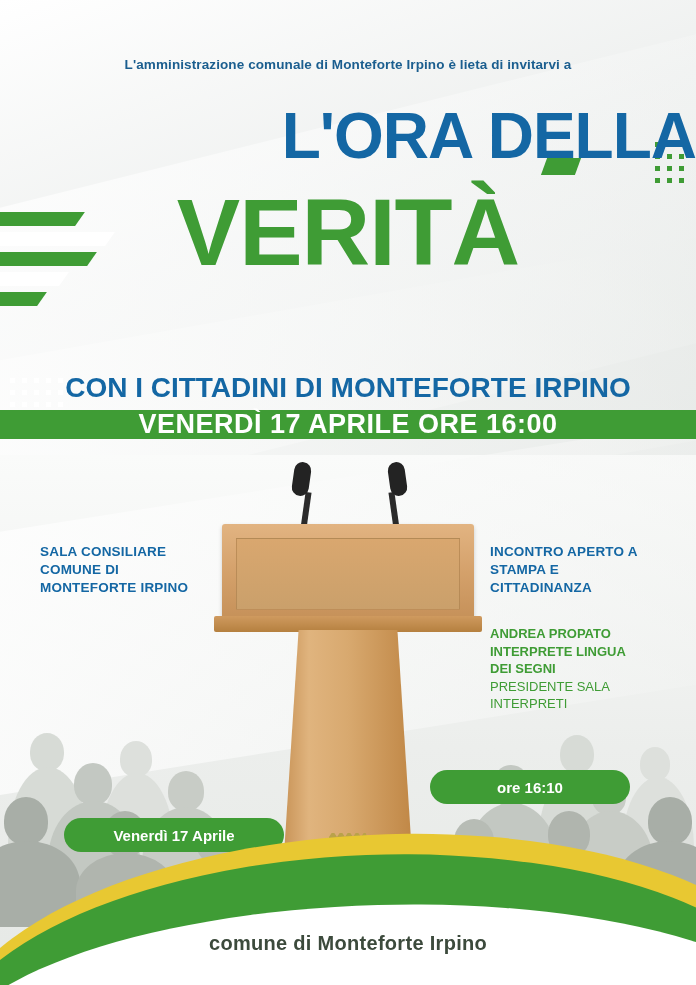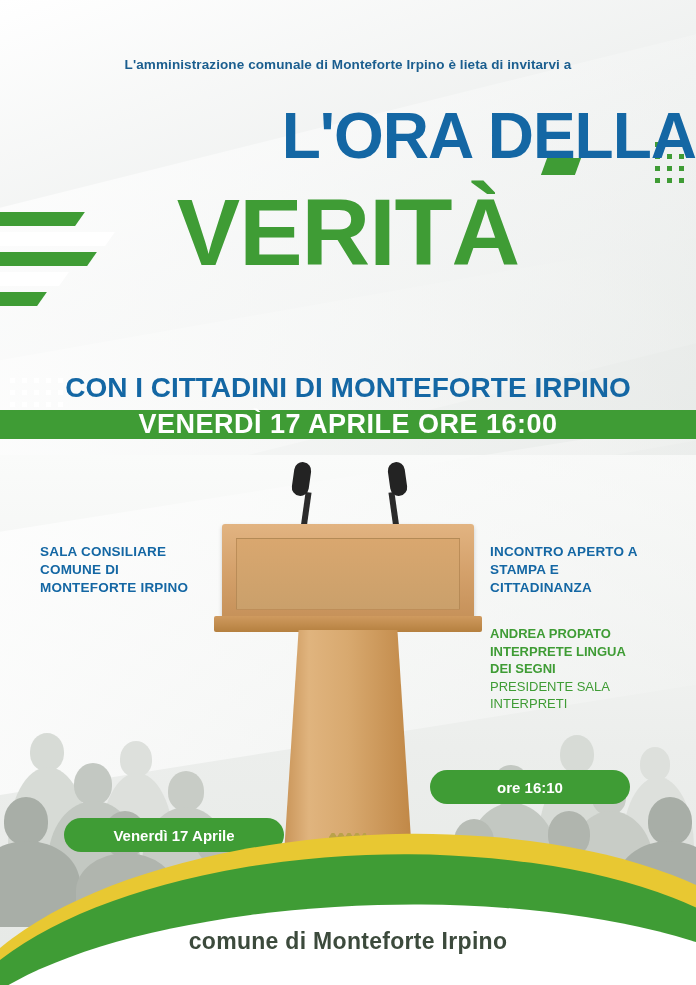--- a/index.html
+++ b/index.html
@@ -293,21 +293,21 @@
     width: 880px; height: 150px;
     background: #ffffff;
     border-radius: 50% 50% 0 0 / 100% 100% 0 0;
     transform: rotate(-1.6deg);
   }
   .footer-text {
     position: absolute;
     left: 0; right: 0; bottom: 30px;
     text-align: center;
     color: #3c4a3c;
-    font-size: 23px;
+    font-size: 20px;
     font-weight: bold;
     letter-spacing: 0.3px;
   }
 </style>
 </head>
 <body>
 
 <div class="poster">
 
   <div class="bg-top"></div>

